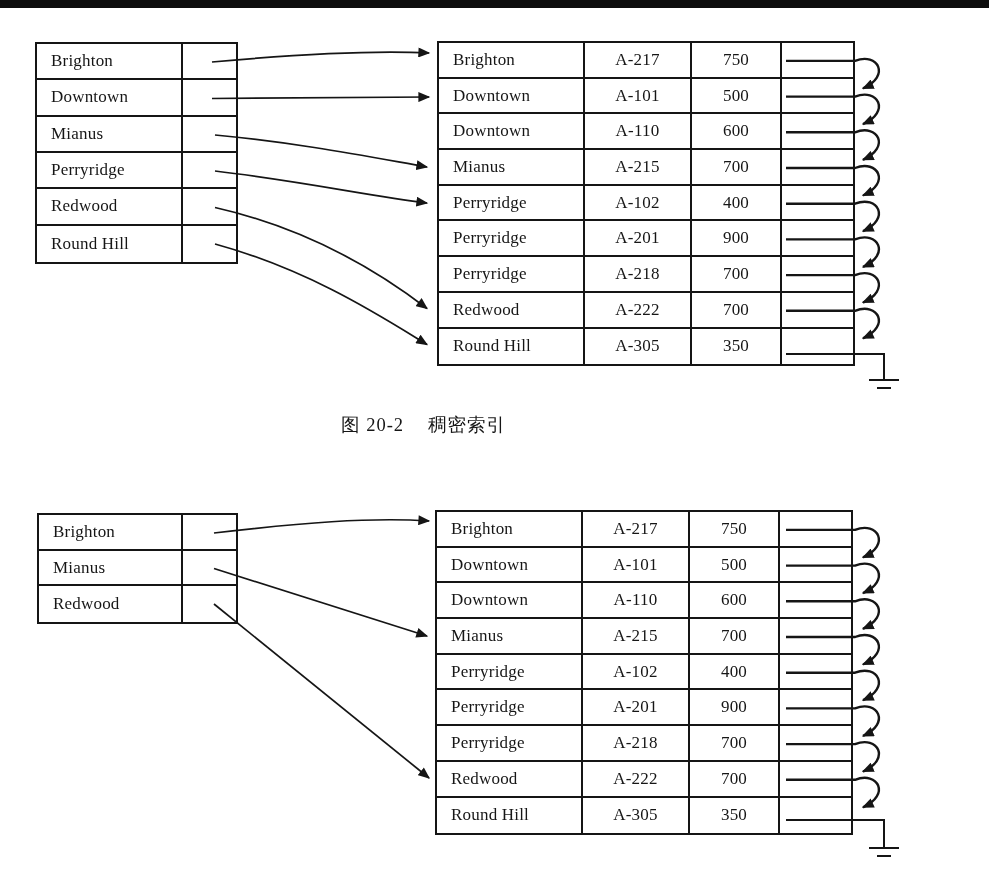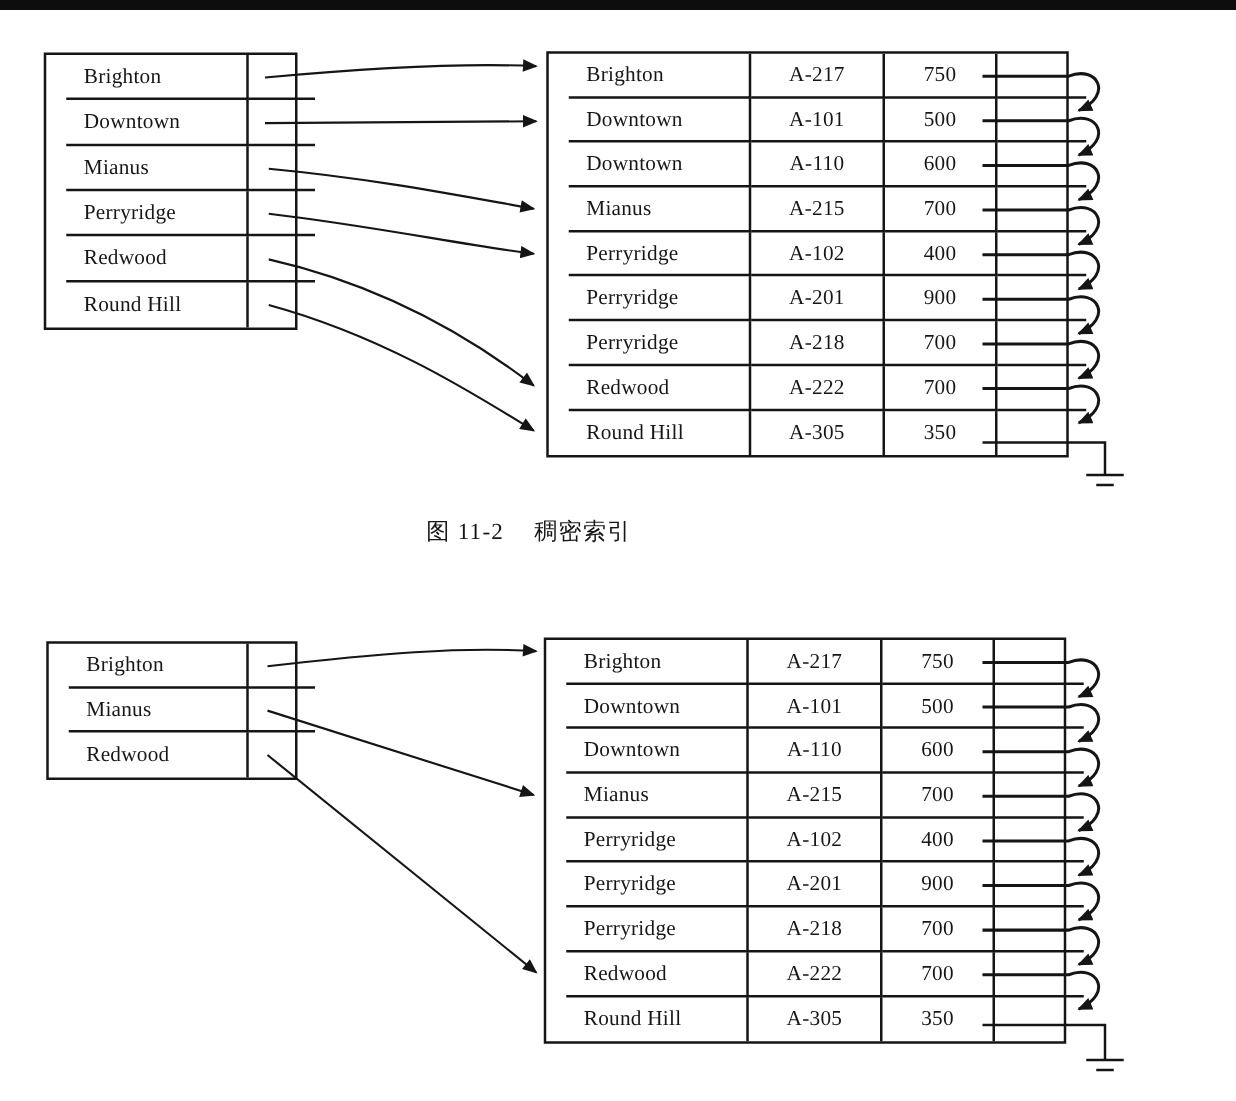--- a/index.html
+++ b/index.html
@@ -2,21 +2,21 @@
 <html><head>
 <meta charset="utf-8">
 <style>
   html,body{margin:0;padding:0;}
   body{
     width:989px;height:881px;position:relative;background:#ffffff;
     font-family:"Liberation Serif","DejaVu Serif",serif;color:#161616;
     overflow:hidden;
   }
   .topbar{position:absolute;left:0;top:0;width:989px;height:8px;background:#0d0d0d;}
-  .grid-table{position:absolute;display:grid;box-sizing:border-box;border:2px solid #151515;background:#fff;z-index:1;padding-left:16px;}
+  .grid-table{position:absolute;display:grid;box-sizing:border-box;border:2px solid #151515;background:#fff;z-index:1;}
   .cell{box-sizing:border-box;border-right:2px solid #151515;border-bottom:2px solid #151515;
         display:flex;align-items:center;font-size:17px;letter-spacing:.2px;}
   .cell.name{padding-left:14px;}
   .cell.num{justify-content:center;}
   .cell.ptr{border-right:none;}
   .cell.lr{border-bottom:none;text-align:right;}
   
   #idx1{left:35px;top:42px;width:203px;height:222px;
         grid-template-columns:146px 53px;grid-template-rows:repeat(6,36.33px);}
   #tbl1{left:437px;top:41px;width:418px;height:325.3px;
@@ -86,21 +86,21 @@
     <div class="cell num">A-222</div>
     <div class="cell num">700</div>
     <div class="cell ptr"></div>
   <div class="cell name lr">Round Hill</div>
     <div class="cell num lr">A-305</div>
     <div class="cell num lr">350</div>
     <div class="cell ptr lr"></div>
 </div>
 
 <div class="caption">
-  <span>图 11-2</span>
+  <span>图 20-2</span>
   <span>稠密索引</span>
 </div>
 
 <div id="idx2" class="grid-table">
   <div class="cell name">Brighton</div>
     <div class="cell ptr"></div>
   <div class="cell name">Mianus</div>
     <div class="cell ptr"></div>
   <div class="cell name lr">Redwood</div>
     <div class="cell ptr lr"></div>

